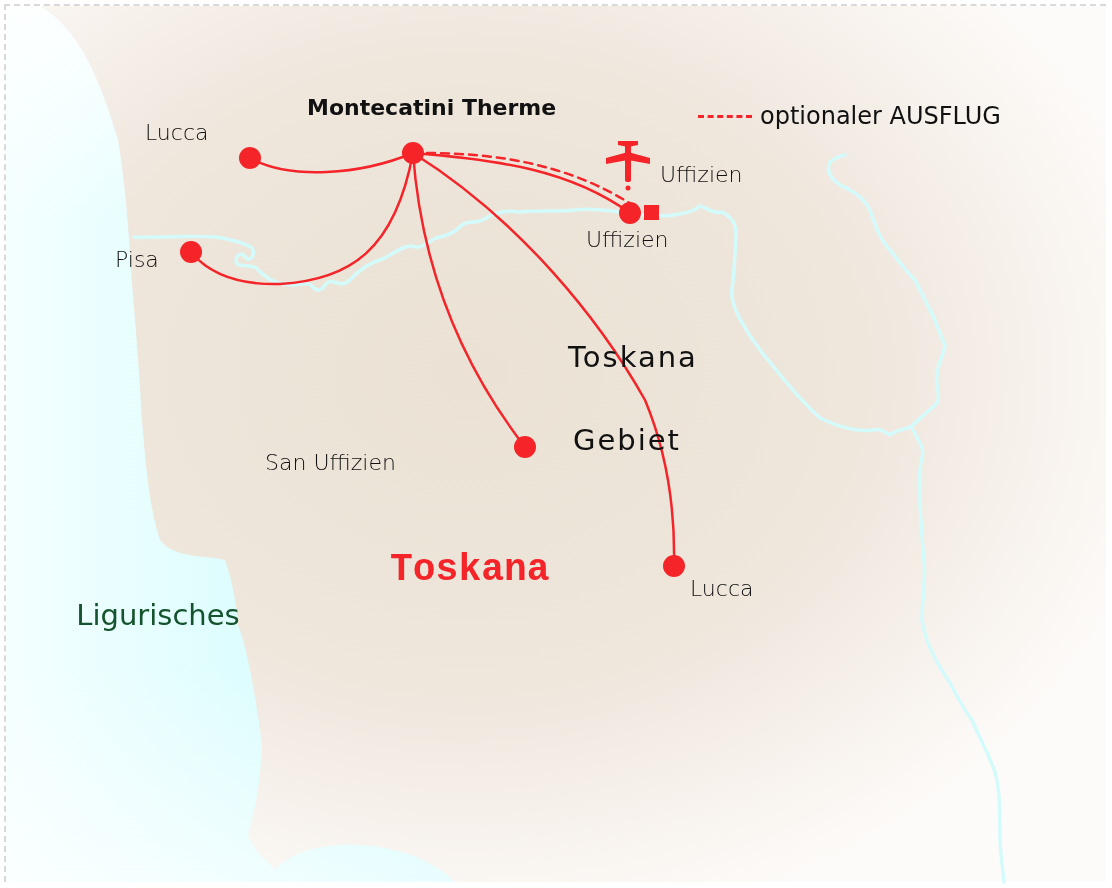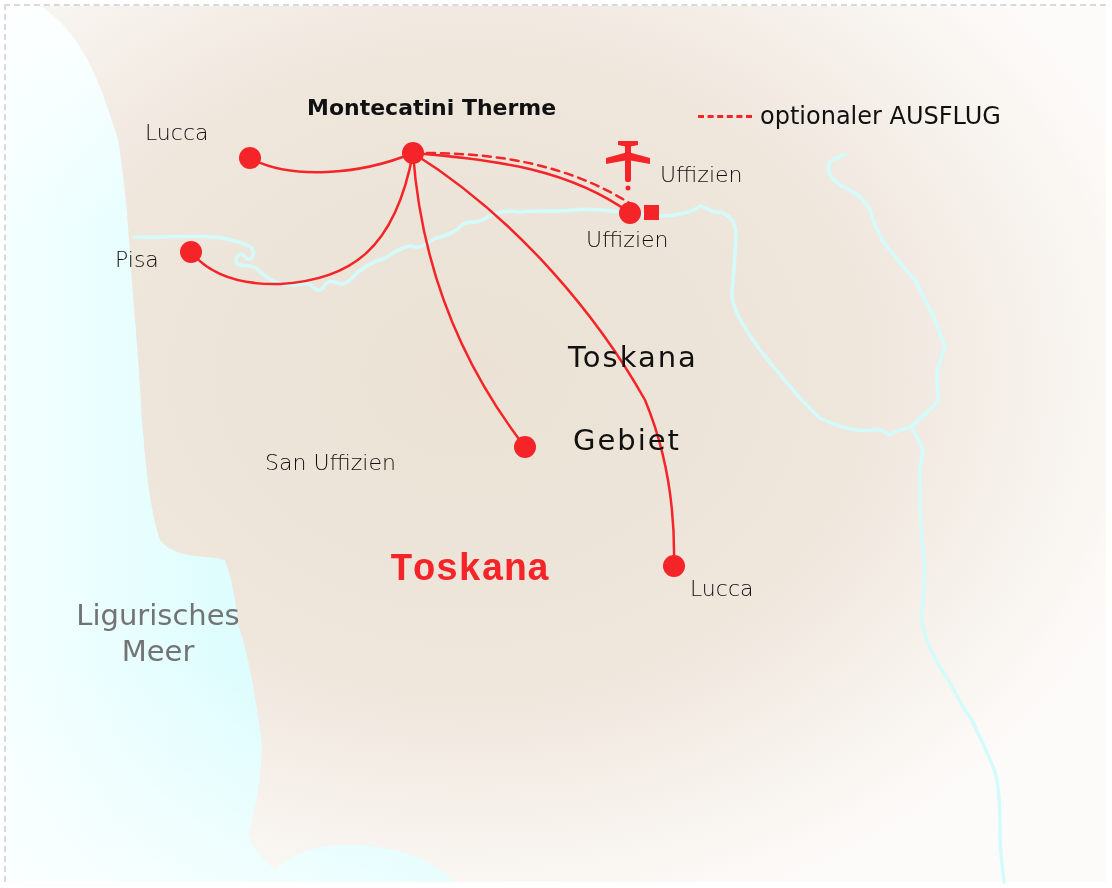--- a/index.html
+++ b/index.html
@@ -6,21 +6,21 @@
   body { width: 1112px; height: 888px; position: relative; overflow: hidden; font-family: "DejaVu Sans", sans-serif; }
   .frame {
     position: absolute; left: 4px; top: 4px; width: 1102px; height: 878px;
     border: 2px dashed #d9d9d9; box-sizing: border-box; overflow: hidden;
   }
   svg.map { position: absolute; left: 0; top: 0; }
   .lbl { position: absolute; white-space: nowrap; color: #111; font-family: "DejaVu Sans", sans-serif; }
   .city { font-size: 22px; font-weight: 300; letter-spacing: 0px; }
   .hub { font-size: 22px; font-weight: bold; }
   .region { font-size: 29px; letter-spacing: 2px; }
-  .sea { color: #737373; font-size: 29px; text-align: center; line-height: 36px; }
+  .sea { color: #14532d; font-size: 29px; text-align: center; line-height: 36px; }
   .title { color: #f42429; font-family: Liberation Mono, monospace; font-weight: bold; font-size: 38px; }
   .legend { font-size: 24px; display: flex; align-items: center; gap: 8px; }
   .legend-dash { width: 54px; height: 0; border-top: 3px dashed #f42429; }
 </style>
 </head>
 <body>
 
 <div class="frame"></div>
 
 <svg class="map" width="1112" height="888" viewBox="0 0 1112 888">
@@ -109,19 +109,18 @@
 <div class="lbl city" style="left:690px; top:576px;">Lucca</div>
 <div class="lbl city" style="left:660px; top:162px;">Uffizien</div>
 
 <div class="lbl region" style="left:568px; top:340px;">Toskana</div>
 <div class="lbl region" style="left:573px; top:423px;">Gebiet</div>
 
 <div class="lbl title" style="left:390px; top:548px;">Toskana</div>
 
 <div class="lbl sea" style="left:66px; top:597px; width:184px;">
   <div>Ligurisches</div>
-  <div>Meer</div>
 </div>
 
 <div class="lbl legend" style="left:698px; top:102px;">
   <span class="legend-dash"></span>
   <span>optionaler AUSFLUG</span>
 </div>
 
 </body></html>

